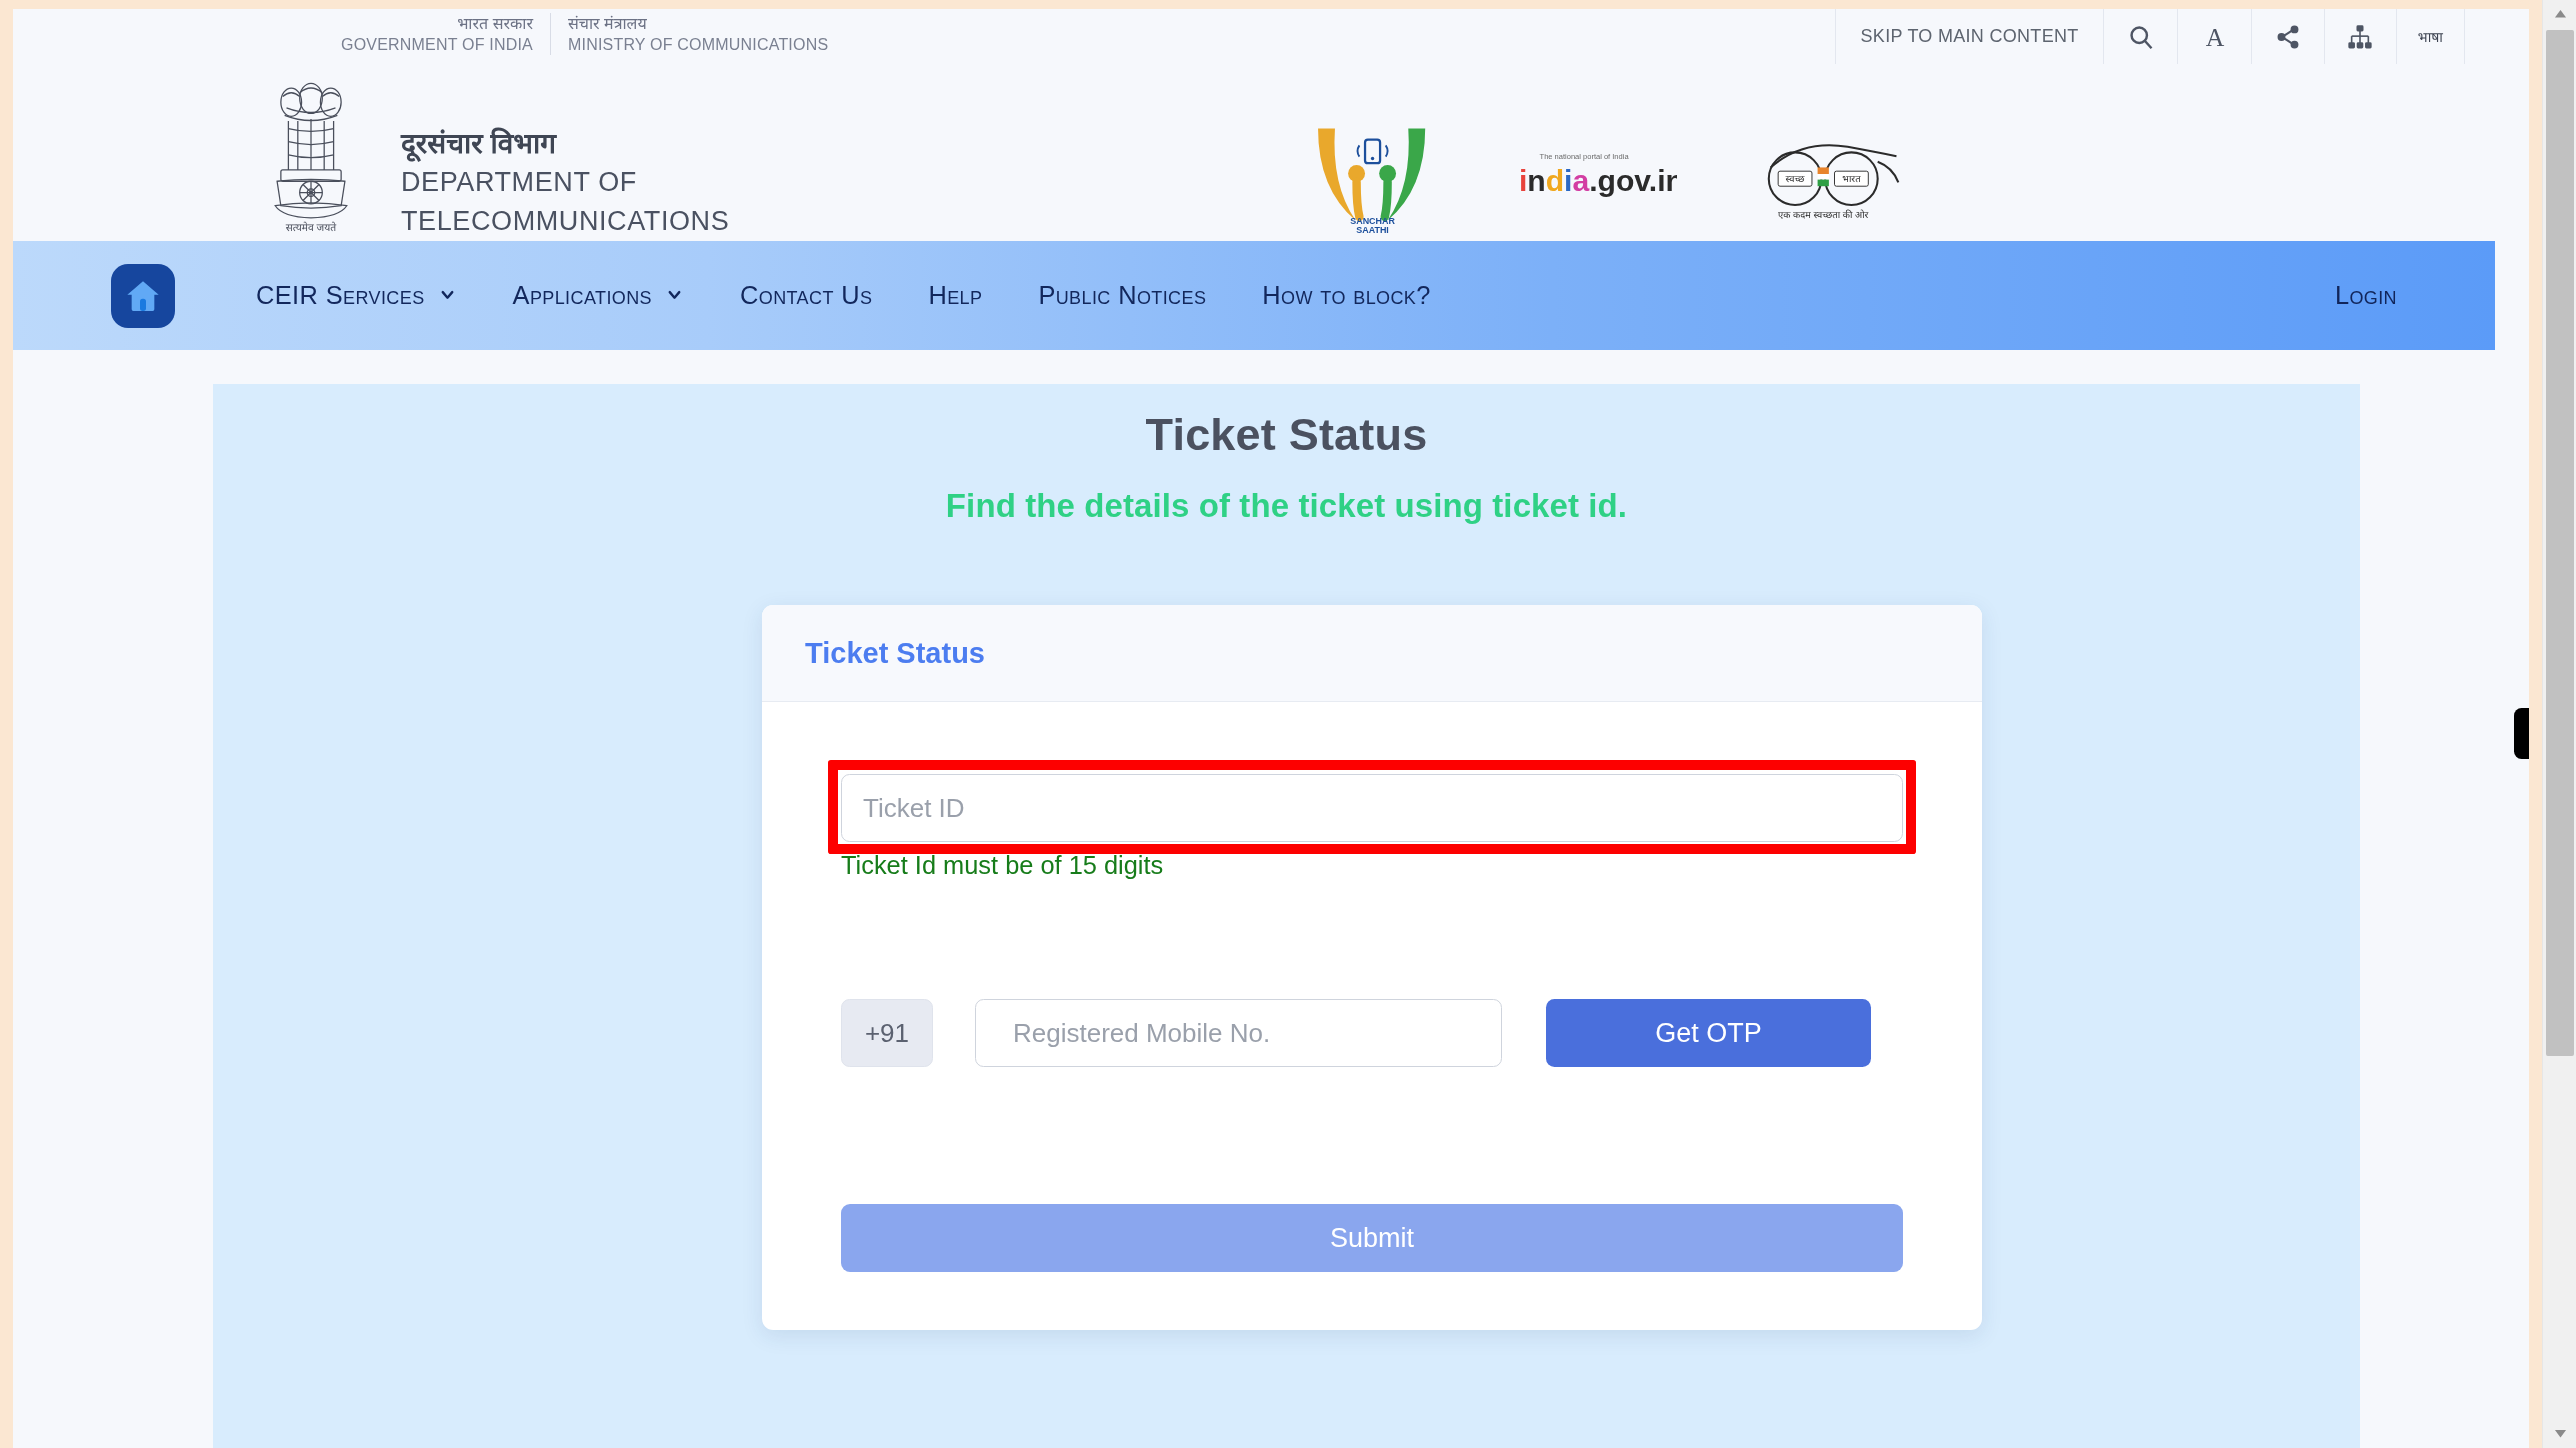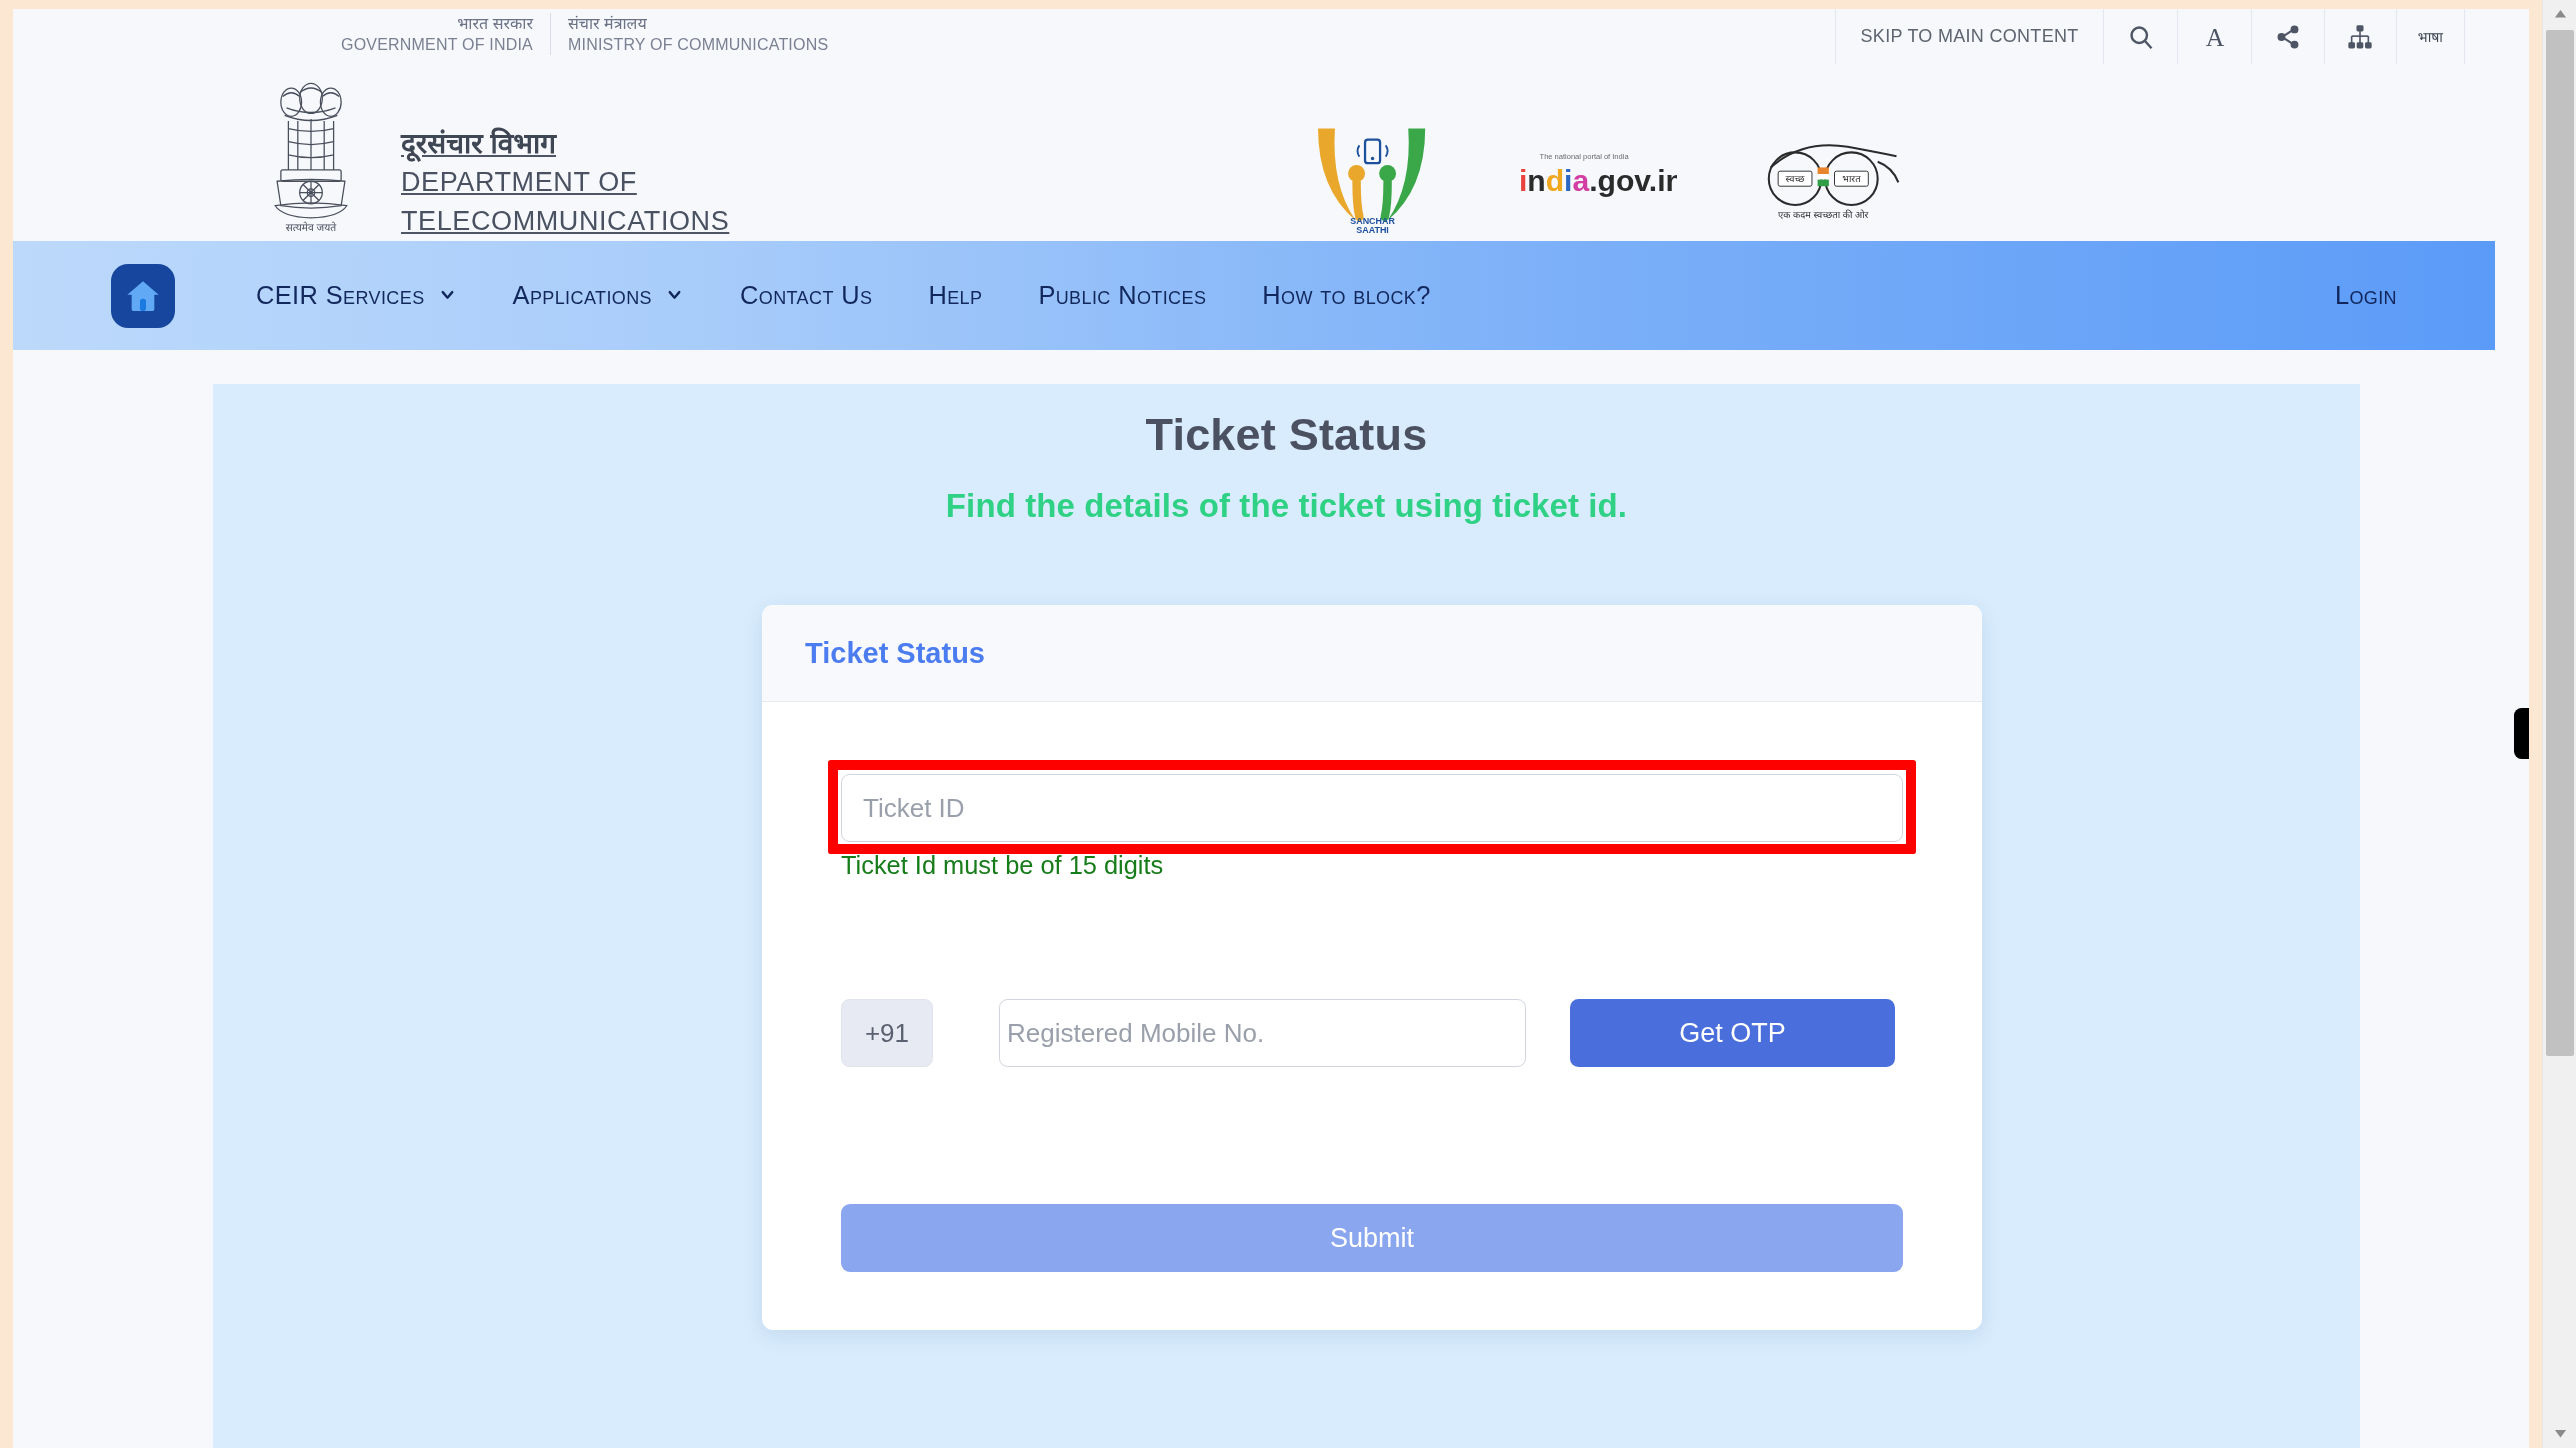--- a/index.html
+++ b/index.html
@@ -87,21 +87,20 @@
   }
   #emblem {
     position: absolute;
     left: 247px; top: 7.5px;
     width: 102px; height: 162px;
   }
   #brand-text {
     position: absolute;
     left: 388px; top: 62px;
     color: #4e5564;
-    text-decoration: underline;
   }
   #brand-hi { font-size: 28px; font-weight: 700; color: #3f4654; line-height: 1.32; }
   #brand-en1, #brand-en2 {
     font-size: 27px; letter-spacing: 0.6px; color: #4a5161; line-height: 1.42;
   }
 
   #logo-strip {
     position: absolute;
     left: 1290px; top: 49px;
     width: 1055px; height: 122px;
@@ -262,26 +261,26 @@
     width: 92px; height: 68px;
     background: #e7eaf2;
     border: 0.9px solid #dfe3ec;
     border-radius: 8.5px;
     display: flex; align-items: center; justify-content: center;
     font-size: 26px;
     color: #5b6170;
     text-align: center;
   }
   #mobile-input {
-    margin-left: 66px;
+    margin-left: 42px;
     width: 527px;
     height: 68px;
     border: 0.9px solid #cfd4dd;
     border-radius: 8.5px;
-    padding: 0 7px;
+    padding: 0 37px;
     font-size: 26px;
     color: #3c4250;
     font-family: "Liberation Sans", sans-serif;
     outline: none;
   }
   #mobile-input::placeholder { color: #9aa0ab; }
   #get-otp-btn {
     margin-left: 44px;
     width: 325px;
     height: 68px;

